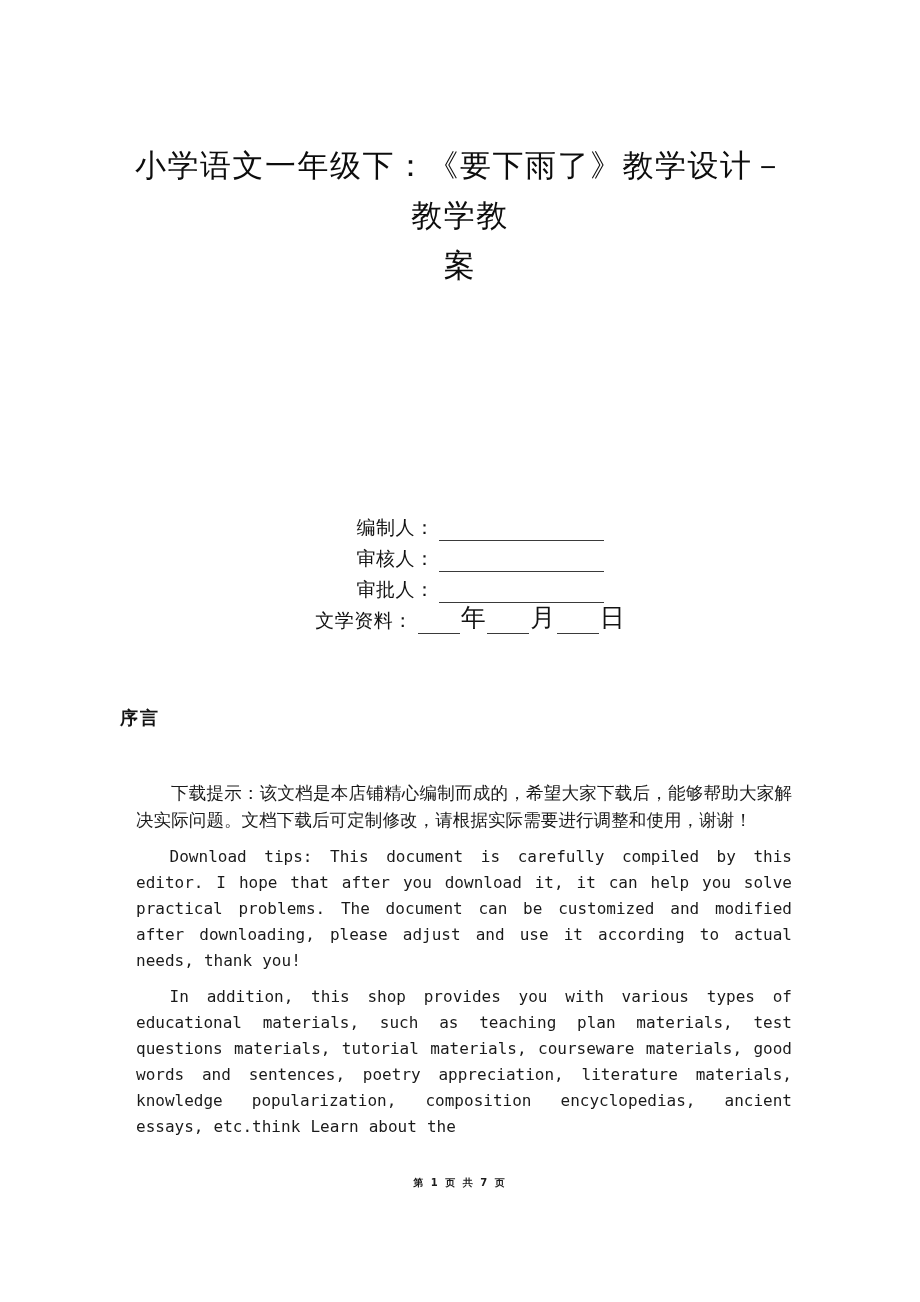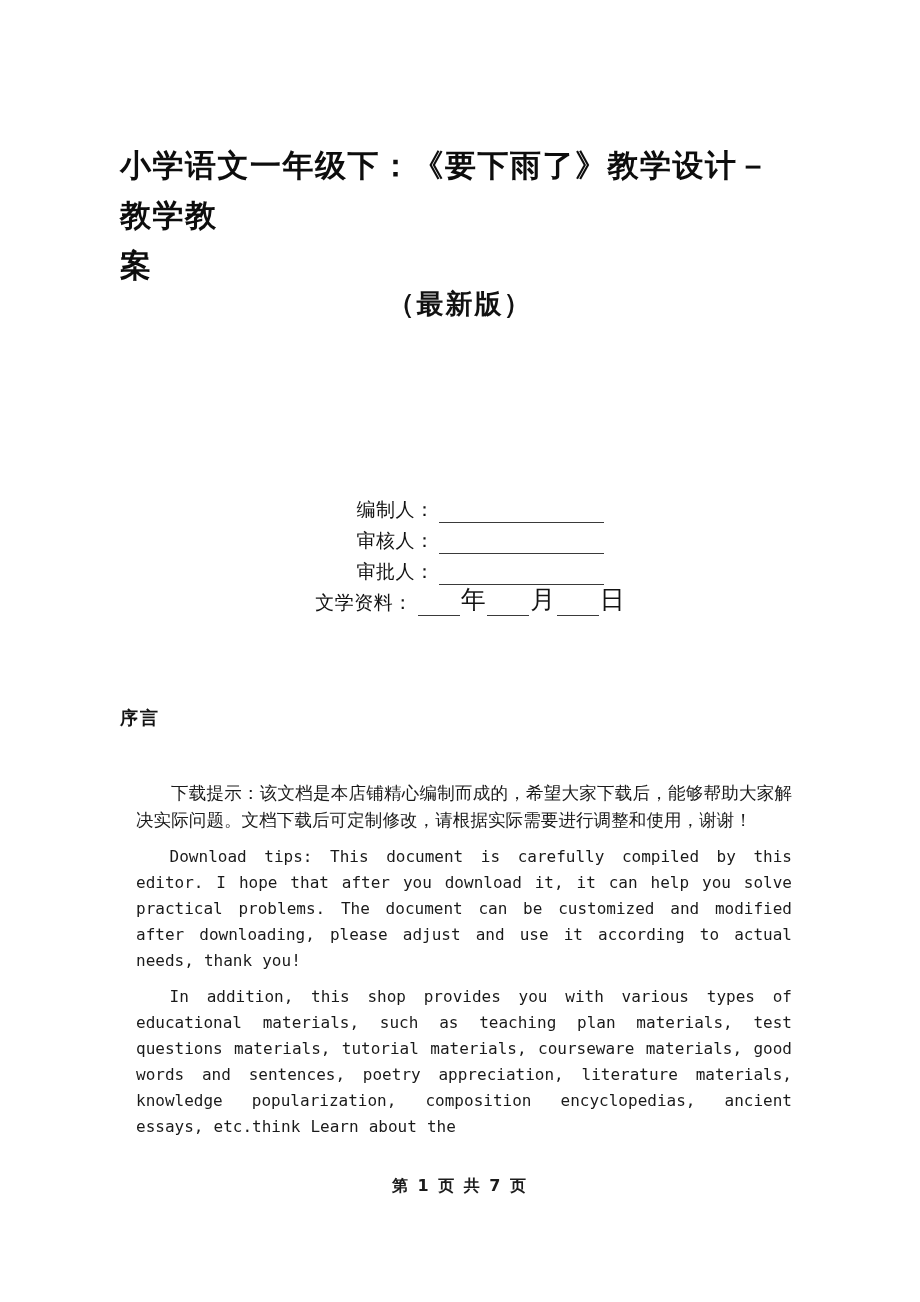--- a/index.html
+++ b/index.html
@@ -16,22 +16,23 @@
     font-family: "Liberation Serif", "DejaVu Serif", serif;
     color: #000000;
   }
 
   
   .doc-title {
     position: absolute;
     top: 140px;
     left: 120px;
     width: 680px;
+    text-align: center;
     font-family: "DejaVu Sans", "Liberation Sans", sans-serif;
-    font-weight: bold;
+    font-weight: normal;
     font-size: 31px;
     line-height: 50px;
     letter-spacing: 1.5px;
     color: #0d0d0d;
   }
 
   .doc-edition {
     position: absolute;
     top: 286px;
     left: 120px;
@@ -40,21 +41,21 @@
     font-family: "DejaVu Serif", "Liberation Serif", serif;
     font-weight: bold;
     font-size: 27px;
     letter-spacing: 2px;
     color: #111111;
   }
 
   
   .meta-block {
     position: absolute;
-    top: 492px;
+    top: 510px;
     left: 0;
     width: 920px;
   }
   .meta-row {
     display: flex;
     justify-content: center;
     align-items: flex-end;
     height: 31px;
     font-family: "DejaVu Serif", "Liberation Serif", serif;
     font-size: 19px;
@@ -131,37 +132,36 @@
 
   
   .page-footer {
     position: absolute;
     top: 1176px;
     left: 0;
     width: 920px;
     text-align: center;
     font-family: "DejaVu Sans", "Liberation Sans", sans-serif;
     font-weight: bold;
-    font-size: 16px;
+    font-size: 10px;
     letter-spacing: 2px;
     color: #1c1c1c;
   }
   .page-footer span { white-space: nowrap; }
 </style>
 </head>
 <body>
 
 <div class="page">
 
   <div class="doc-title">
     <div>小学语文一年级下：《要下雨了》教学设计－教学教</div>
     <div>案</div>
   </div>
 
-  <div class="doc-edition">（最新版）</div>
 
   <div class="meta-block">
 
     <div class="meta-row">
       <div class="meta-label">编制人：</div>
       <div class="meta-line"></div>
     </div>
 
     <div class="meta-row">
       <div class="meta-label">审核人：</div>

